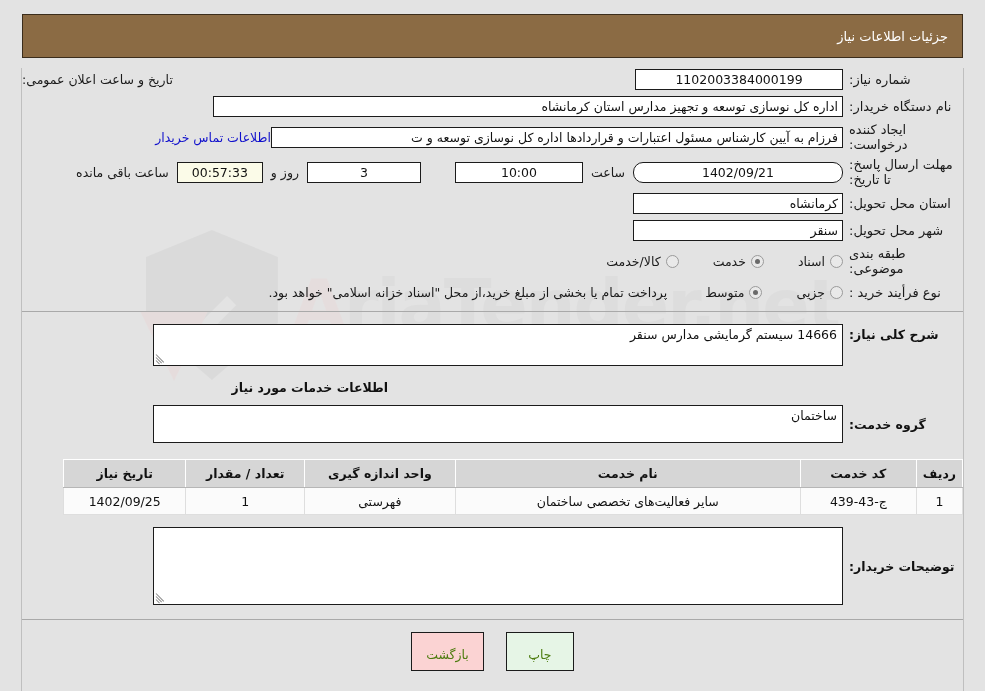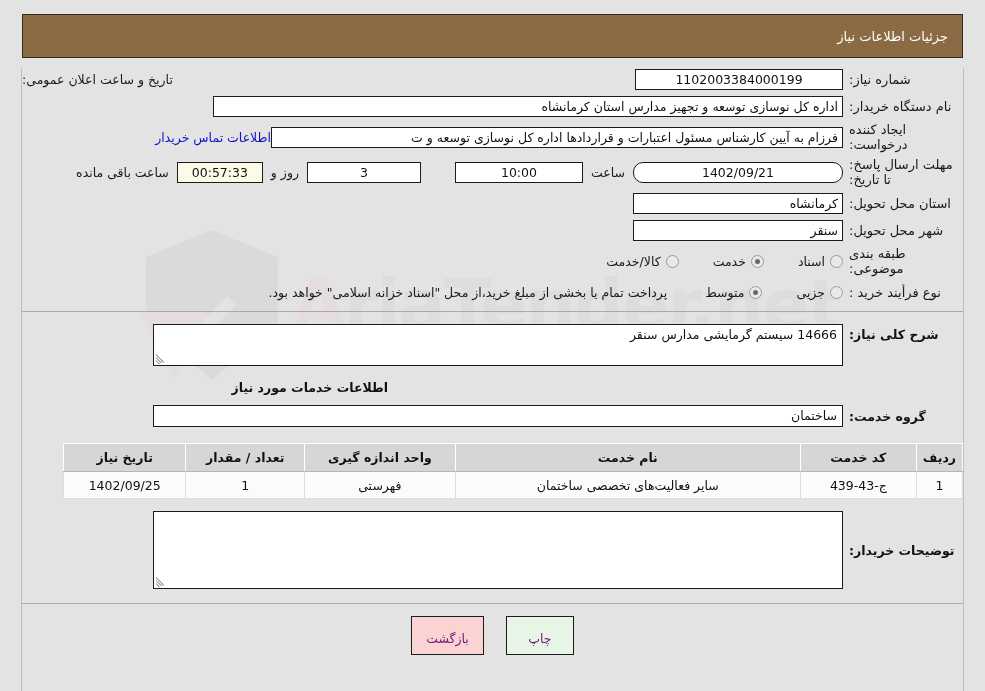--- a/index.html
+++ b/index.html
@@ -263,21 +263,21 @@
   .group-row {
     display: flex;
     align-items: center;
     margin-top: 4px;
   }
   .group-row .bold-lbl { padding-top: 0; }
   .in-group {
     border: 1px solid #1b1b1b;
     background: #fff;
     width: 690px;
-    height: 22px;
+    height: 38px;
     line-height: 20px;
     font-size: 12.5px;
     color: #111;
     text-align: right;
     padding: 0 5px;
   }
 
   
   table.items {
     margin-top: 16px;
@@ -340,21 +340,21 @@
   .btnbar {
     display: flex;
     justify-content: center;
     gap: 22px;
     margin-top: 12px;
     direction: ltr;
   }
   .btn {
     border: 1px solid #1b1b1b;
     font-size: 12.5px;
-    color: #701a75;
+    color: #4d7c0f;
     height: 39px;
     min-width: 68px;
     padding: 14px 14px;
     cursor: pointer;
     font-family: "DejaVu Sans", "Liberation Sans", sans-serif;
   }
   .btn-print  { background: #e6f5e6; }
   .btn-back   { background: #fbd3d3; }
 
   .side-rule-l, .side-rule-r {

